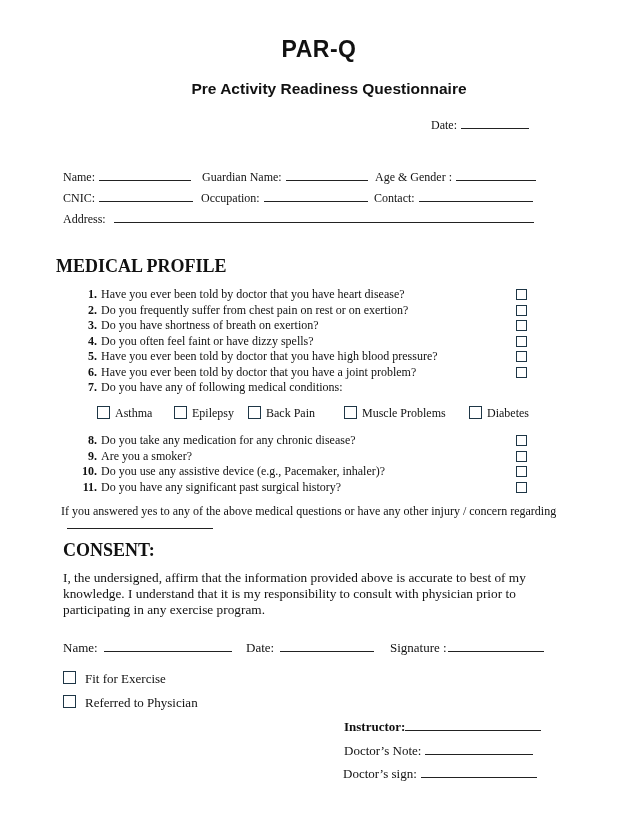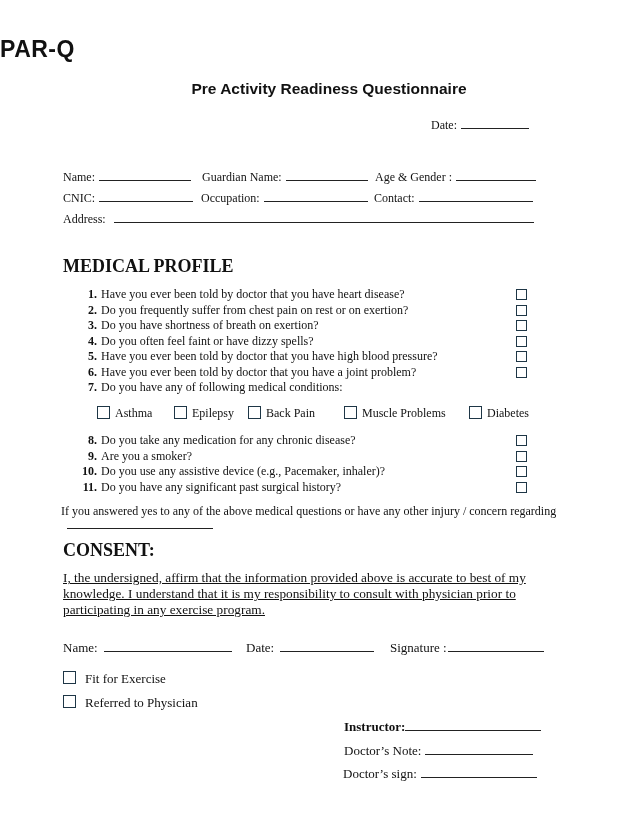--- a/index.html
+++ b/index.html
@@ -1,28 +1,28 @@
 <!DOCTYPE html>
 <html><head>
 <meta charset="utf-8">
 <style>
   html, body { margin:0; padding:0; background:#ffffff; }
   body { width:638px; height:825px; position:relative; overflow:hidden; color:#111; font-family:"Liberation Serif", serif; }
   .abs { position:absolute; white-space:nowrap; }
-  .title { left:0; width:638px; text-align:left; top:36px; font-family:"Liberation Sans", sans-serif; font-weight:bold; font-size:23px; letter-spacing:0.5px; }
+  .title { left:0; width:638px; text-align:center; top:36px; font-family:"Liberation Sans", sans-serif; font-weight:bold; font-size:23px; letter-spacing:0.5px; }
   .subtitle { left:0; width:638px; text-align:center; top:80px; font-family:"Liberation Sans", sans-serif; font-weight:bold; font-size:15.5px;padding-left:10px; }
   .small { font-size:12px; }
   .line { display:inline-block; border-bottom:1px solid #222; height:10px; vertical-align:baseline; margin-left:4px; }
   .h2 { font-weight:bold; font-size:18px; }
   .q { left:80px; font-size:12px; }
   .q .num { display:inline-block; width:17px; font-weight:bold; text-align:right; margin-right:4px; }
   .cb { position:absolute; width:11px; height:11px; border:1.6px solid #1e3646; background:#fff; box-sizing:border-box; }
   .cb.lg { width:13px; height:13px; }
   .cond { font-size:12px; }
-  .para { font-size:13.3px; line-height:16px; white-space:normal;text-decoration:underline; }
+  .para { font-size:13.3px; line-height:16px; white-space:normal; }
   .sig { font-size:13px; }
 </style>
 </head>
 <body>
 
 <div class="abs title">PAR-Q</div>
 <div class="abs subtitle">Pre Activity Readiness Questionnaire</div>
 <div class="abs small" style="left:431px; top:118px;">
   <span>Date:</span><span class="line" style="width:68px;"></span>
 </div>
@@ -44,21 +44,21 @@
   <span>Occupation:</span><span class="line" style="width:104px;"></span>
 </div>
 <div class="abs small" style="left:374px; top:191px;">
   <span>Contact:</span><span class="line" style="width:114px;"></span>
 </div>
 
 <div class="abs small" style="left:63px; top:212px;">
   <span>Address:</span><span class="line" style="width:420px; margin-left:8px;"></span>
 </div>
 
-<div class="abs h2" style="left:63px; top:256px;text-align:center;">MEDICAL PROFILE</div>
+<div class="abs h2" style="left:56px; top:256px;text-align:center;">MEDICAL PROFILE</div>
 
 <div id="q-list1">
     <div class="abs q" style="top: 287px;"><span class="num">1.</span><span>Have you ever been told by doctor that you have heart disease?</span></div>
     <div class="cb" style="left: 516px; top: 289px;"></div>
     <div class="abs q" style="top: 302.5px;"><span class="num">2.</span><span>Do you frequently suffer from chest pain on rest or on exertion?</span></div>
     <div class="cb" style="left: 516px; top: 304.5px;"></div>
     <div class="abs q" style="top: 318px;"><span class="num">3.</span><span>Do you have shortness of breath on exertion?</span></div>
     <div class="cb" style="left: 516px; top: 320px;"></div>
     <div class="abs q" style="top: 333.5px;"><span class="num">4.</span><span>Do you often feel faint or have dizzy spells?</span></div>
     <div class="cb" style="left: 516px; top: 335.5px;"></div>

